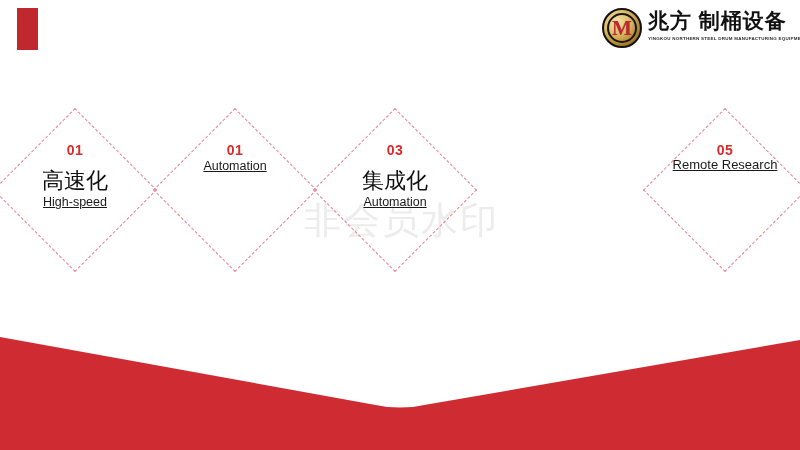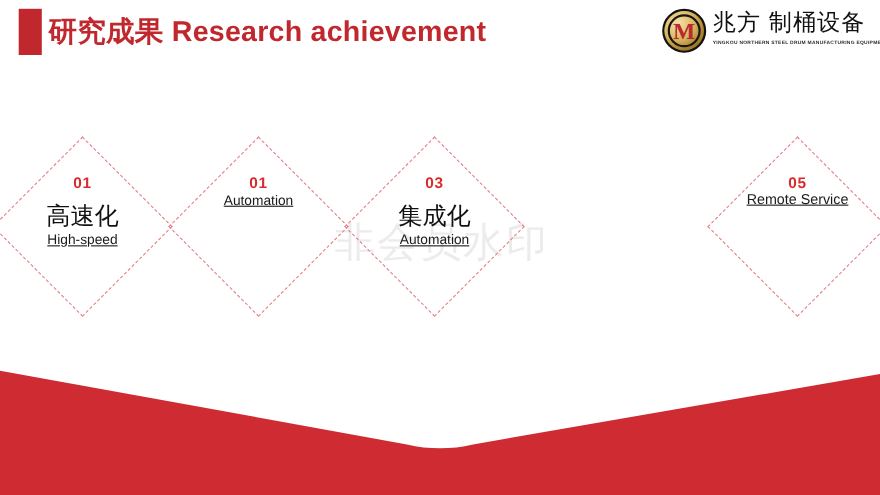--- a/index.html
+++ b/index.html
@@ -73,21 +73,21 @@
     font-size: 21px;
     color: #C0282E;
     line-height: 1;
     z-index: 2;
     text-shadow: 0 0 1px rgba(0,0,0,0.35);
   }
   #logo-cn {
     position: absolute;
     left: 48px; top: 4px;
     font-size: 21px;
-    font-weight: normal;
+    font-weight: bold;
     color: #111111;
     letter-spacing: 1px;
     white-space: nowrap;
     line-height: 24px;
   }
   #logo-en {
     position: absolute;
     left: 48px; top: 31px;
     font-size: 4.4px;
     font-weight: bold;
@@ -106,21 +106,21 @@
     color: #ececec;
     letter-spacing: 2px;
     white-space: nowrap;
     user-select: none;
     z-index: 1;
   }
 
   
   #diamond-row {
     position: absolute;
-    left: 0; top: 128px;
+    left: 0; top: 112px;
     width: 704px; height: 160px;
     z-index: 2;
   }
   .diamond-item {
     position: absolute;
     width: 152px;
     height: 152px;
     top: 2px;
   }
   .diamond-shape {
@@ -175,21 +175,20 @@
     z-index: 3;
   }
 </style>
 </head>
 <body>
 
 <div id="slide">
 
   <div id="header">
     <div id="title-accent-bar"></div>
-    <div id="title-text">研究成果 Research achievement</div>
   </div>
 
   <div id="logo">
     <div id="logo-mark">
       <span id="logo-mark-letter">M</span>
     </div>
     <div id="logo-cn">兆方 制桶设备</div>
     <div id="logo-en">YINGKOU NORTHERN STEEL DRUM MANUFACTURING EQUIPMENT TECHNOLOGY CO.,LTD.</div>
   </div>
 
@@ -221,21 +220,21 @@
         <div class="diamond-cn">集成化</div>
         <div class="diamond-en">Automation</div>
       </div>
     </div>
 
 
     <div class="diamond-item" data-index="4" style="left:649px;">
       <div class="diamond-shape"></div>
       <div class="diamond-body">
         <div class="diamond-number">05</div>
-        <div class="diamond-en">Remote Service</div>
+        <div class="diamond-en">Remote Research</div>
       </div>
     </div>
 
   </div>
 
   <svg id="bottom-chevron" viewBox="0 0 800 130" preserveAspectRatio="none">
     <path id="chevron-path" d="M0,17 L370,84 Q400,91 430,84 L800,20 L800,130 L0,130 Z" fill="#CE2B33"></path>
   </svg>
 
 </div>

